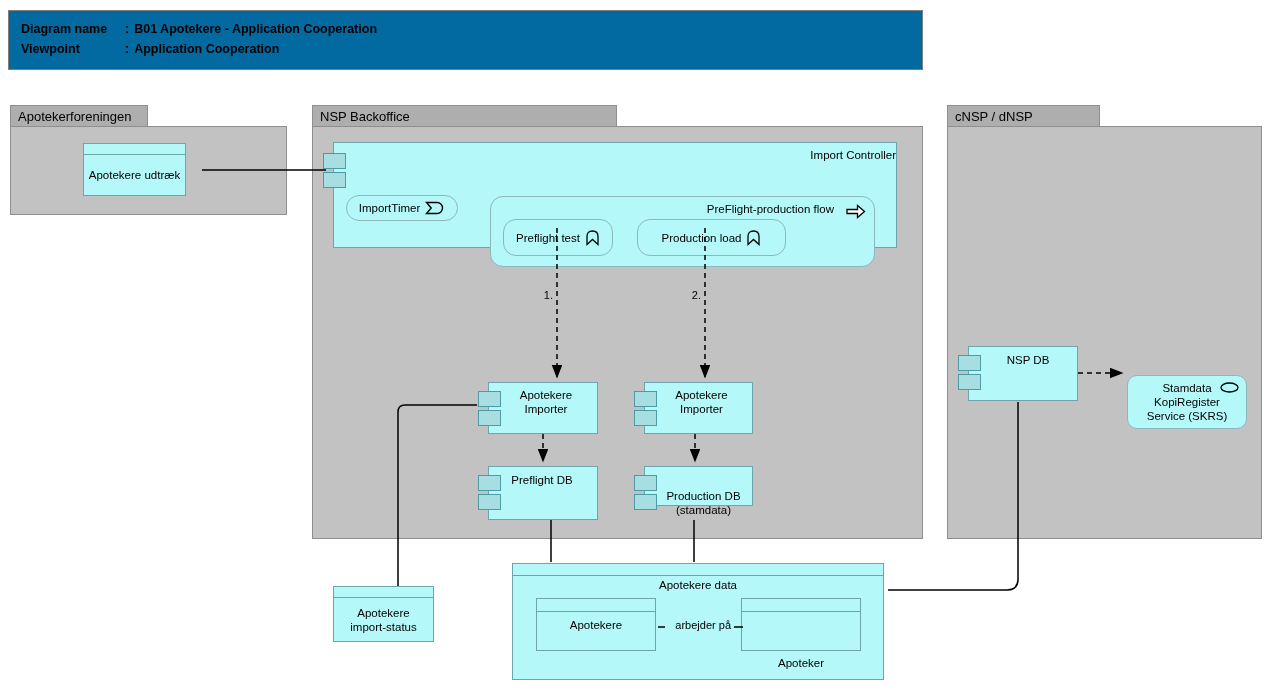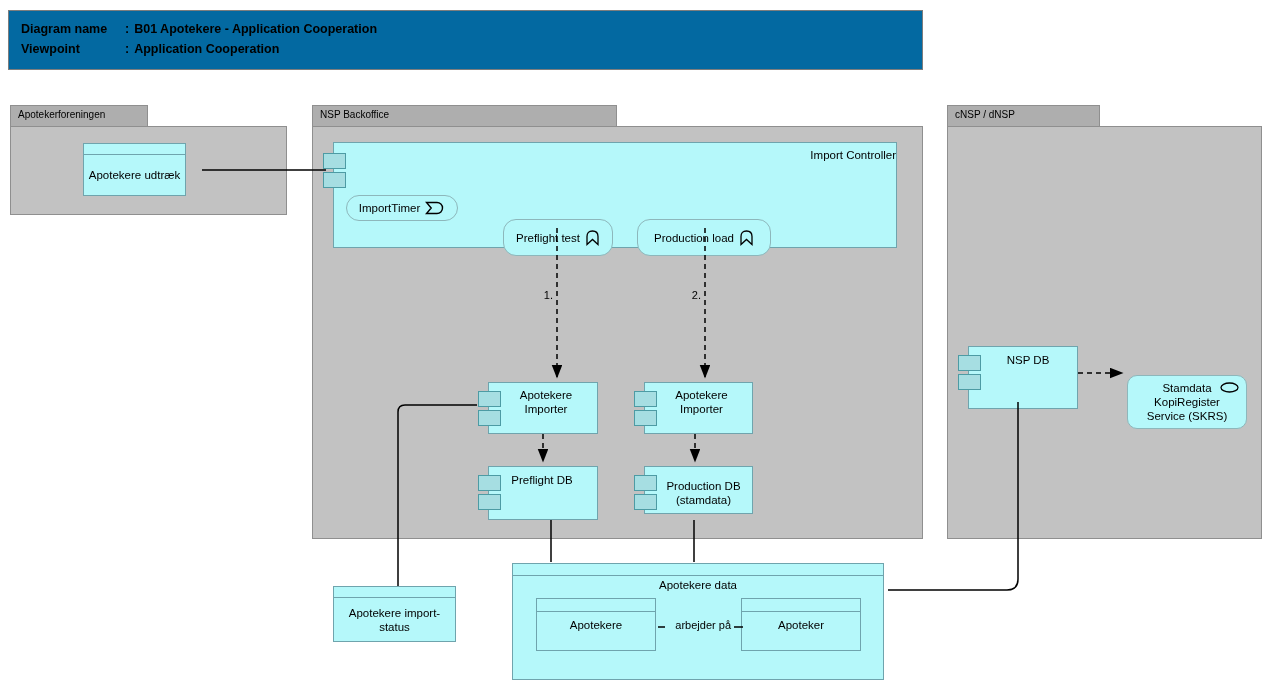--- a/index.html
+++ b/index.html
@@ -5,21 +5,21 @@
   html,body{margin:0;padding:0;background:#fff;}
   #canvas{position:relative;width:1269px;height:693px;background:#fff;
     font-family:"Liberation Sans",sans-serif;color:#000;overflow:hidden;}
   .abs{position:absolute;box-sizing:border-box;}
   
   .titlebox{background:#0369a1;border:1px solid #7d7d7d;padding:8px 12px;font-size:12.5px;font-weight:bold;line-height:20px;}
   .t-label{display:inline-block;width:104px;}
   .t-colon{display:inline-block;margin-right:5px;}
   
   .group-tab{background:#aeaeae;border:1px solid #8f8f8f;border-bottom:none;
-    font-size:10px;padding:3px 0 0 7px;}
+    font-size:13px;padding:3px 0 0 7px;}
   .group-body{background:#c2c2c2;border:1px solid #8f8f8f;}
   
   .node{background:#b5f8fa;border:1px solid #6fa4ad;font-size:11.5px;line-height:14px;text-align:center;}
   .rounded{border-radius:13px;border-color:#8db7bb;margin-top:28px;}
   .data-band{border-bottom:1px solid #6fa4ad;width:100%;}
   .ctab{position:absolute;left:-11px;width:21px;height:14px;background:#a6dee2;border:1px solid #4d9ba4;}
   .vcenter{display:flex;align-items:center;justify-content:center;}
   .toplabel{position:absolute;left:0;right:0;top:5px;text-align:right;}
   .icon-inline{vertical-align:-2px;margin-left:5px;}
   .overlay{position:absolute;left:0;top:0;z-index:10;pointer-events:none;}
@@ -60,29 +60,35 @@
     <div class="toplabel">Import Controller</div>
   </div>
 
   <div class="abs node rounded z3 vcenter" style="left:346px;top:167px;width:112px;height:26px;">
     <span>ImportTimer</span>
     <svg class="icon-inline" width="20" height="14" viewBox="0 0 20 14">
       <path d="M1.5,1.5 H12 A5.5,5.5 0 0 1 12,12.5 H1.5 L6.2,7 Z" fill="none" stroke="#000" stroke-width="1.4"></path>
     </svg>
   </div>
 
+  <div class="abs node rounded z3" style="left:490px;top:168px;width:385px;height:71px;">
+    <div class="toplabel" style="padding-right:40px;">PreFlight-production flow</div>
+    <svg class="abs" style="right:8px;top:7px;" width="20" height="15" viewBox="0 0 20 15">
+      <path d="M1,5.5 H11.5 V1.5 L18.5,7.5 L11.5,13.5 V9.5 H1 Z" fill="#ffffff" stroke="#000" stroke-width="1.3"></path>
+    </svg>
+  </div>
 
   <div class="abs node rounded z3 vcenter" style="left:503px;top:191px;width:110px;height:37px;">
     <span>Preflight test</span>
     <svg class="icon-inline" width="15" height="17" viewBox="0 0 15 17">
       <path d="M2,15.5 V7.5 Q2,2 7.5,2 Q13,2 13,7.5 V15.5 L7.5,10.5 Z" fill="none" stroke="#000" stroke-width="1.3"></path>
     </svg>
   </div>
 
-  <div class="abs node rounded z3 vcenter" style="left:637px;top:191px;width:134px;height:37px;">
+  <div class="abs node rounded z3 vcenter" style="left:637px;top:191px;width:149px;height:37px;">
     <span>Production load</span>
     <svg class="icon-inline" width="15" height="17" viewBox="0 0 15 17">
       <path d="M2,15.5 V7.5 Q2,2 7.5,2 Q13,2 13,7.5 V15.5 L7.5,10.5 Z" fill="none" stroke="#000" stroke-width="1.3"></path>
     </svg>
   </div>
 
   <div class="abs node z3" style="left:488px;top:382px;width:110px;height:52px;padding:5px 8px 0 14px;">
     <div class="ctab" style="top:8px;"></div>
     <div class="ctab" style="top:27px;"></div>
     <span>Apotekere Importer</span>
@@ -93,56 +99,56 @@
     <div class="ctab" style="top:27px;"></div>
     <span>Apotekere Importer</span>
   </div>
 
   <div class="abs node z3" style="left:488px;top:466px;width:110px;height:54px;padding:6px 16px 0 14px;">
     <div class="ctab" style="top:8px;"></div>
     <div class="ctab" style="top:27px;"></div>
     <span>Preflight DB</span>
   </div>
 
-  <div class="abs node z3" style="left:644px;top:466px;width:109px;height:48px;padding:12px 4px 0 14px;">
+  <div class="abs node z3" style="left:644px;top:466px;width:109px;height:40px;padding:22px 4px 0 14px;">
     <div class="ctab" style="top:8px;"></div>
     <div class="ctab" style="top:27px;"></div>
     <span>Production DB (stamdata)</span>
   </div>
 
-  <div class="abs node z3" style="left:968px;top:346px;width:110px;height:63px;padding:6px 4px 0 14px;">
+  <div class="abs node z3" style="left:968px;top:346px;width:110px;height:55px;padding:6px 4px 0 14px;">
     <div class="ctab" style="top:8px;"></div>
     <div class="ctab" style="top:27px;"></div>
     <span>NSP DB</span>
   </div>
 
   <div class="abs node rounded z3" style="left:1127px;top:347px;width:120px;height:54px;padding:5px 10px 0 10px;border-radius:10px;">
     <span>Stamdata KopiRegister Service (SKRS)</span>
     <svg class="abs" style="right:7px;top:6px;" width="19" height="11" viewBox="0 0 19 11">
       <ellipse cx="9.5" cy="5.5" rx="8.5" ry="4.5" fill="none" stroke="#000" stroke-width="1.3"></ellipse>
     </svg>
   </div>
 
-  <div class="abs node z3" style="left:333px;top:586px;width:123px;height:56px;">
+  <div class="abs node z3" style="left:333px;top:586px;width:101px;height:56px;">
     <div class="data-band" style="height:10px;"></div>
     <div class="vcenter" style="height:43px;padding:0 8px;">Apotekere import-status</div>
   </div>
 
   <div class="abs node z3" style="left:512px;top:563px;width:372px;height:117px;">
     <div class="data-band" style="height:11px;"></div>
     <div style="margin-top:2px;text-align:center;">Apotekere data</div>
 
     <div class="abs node" style="left:23px;top:34px;width:120px;height:53px;">
       <div class="data-band" style="height:12px;"></div>
       <div class="vcenter" style="height:26px;">Apotekere</div>
     </div>
 
     <div class="abs node" style="left:228px;top:34px;width:120px;height:53px;">
       <div class="data-band" style="height:12px;"></div>
-      <div class="vcenter" style="height:26px;">Apoteker</div>
+      <div class="vcenter" style="height:26px;margin-top:38px;">Apoteker</div>
     </div>
   </div>
 
   <span class="edge-label" style="left:523px;top:289px;width:30px;text-align:right;">1.</span>
   <span class="edge-label" style="left:671px;top:289px;width:30px;text-align:right;">2.</span>
   <span class="edge-label" style="left:658px;top:619px;width:73px;text-align:right;">arbejder på</span>
 
   <svg class="overlay" width="1269" height="693" viewBox="0 0 1269 693">
     <defs>
       <marker id="arr" markerWidth="9" markerHeight="8" refX="8" refY="3.5" orient="auto">

